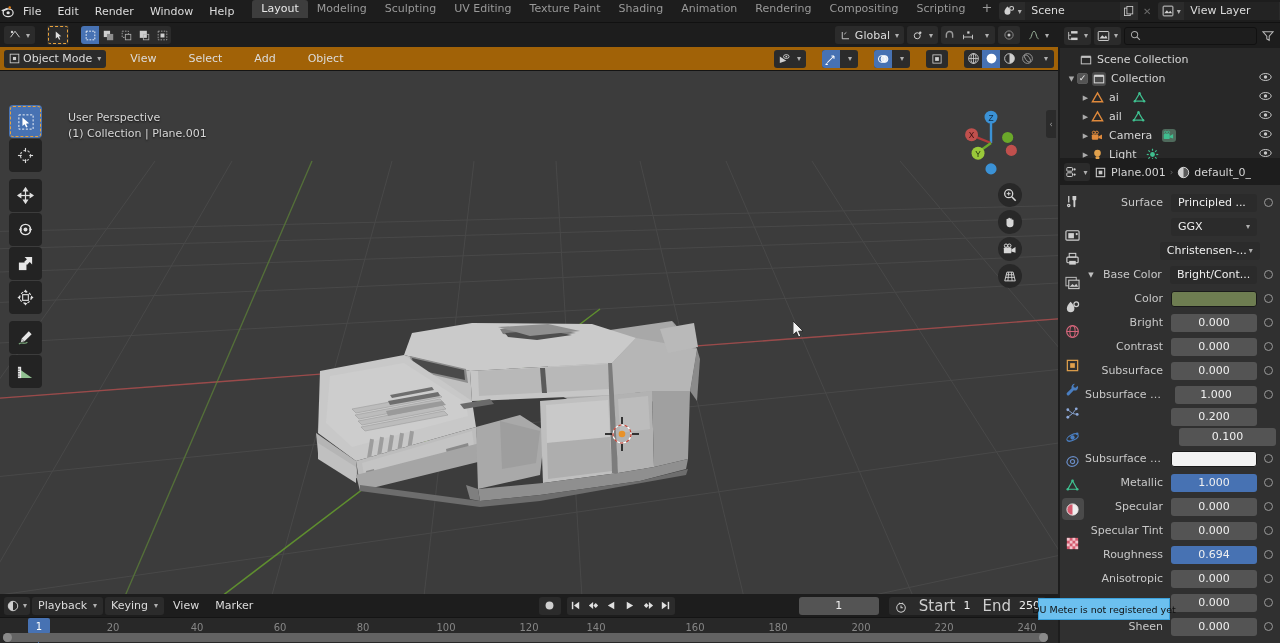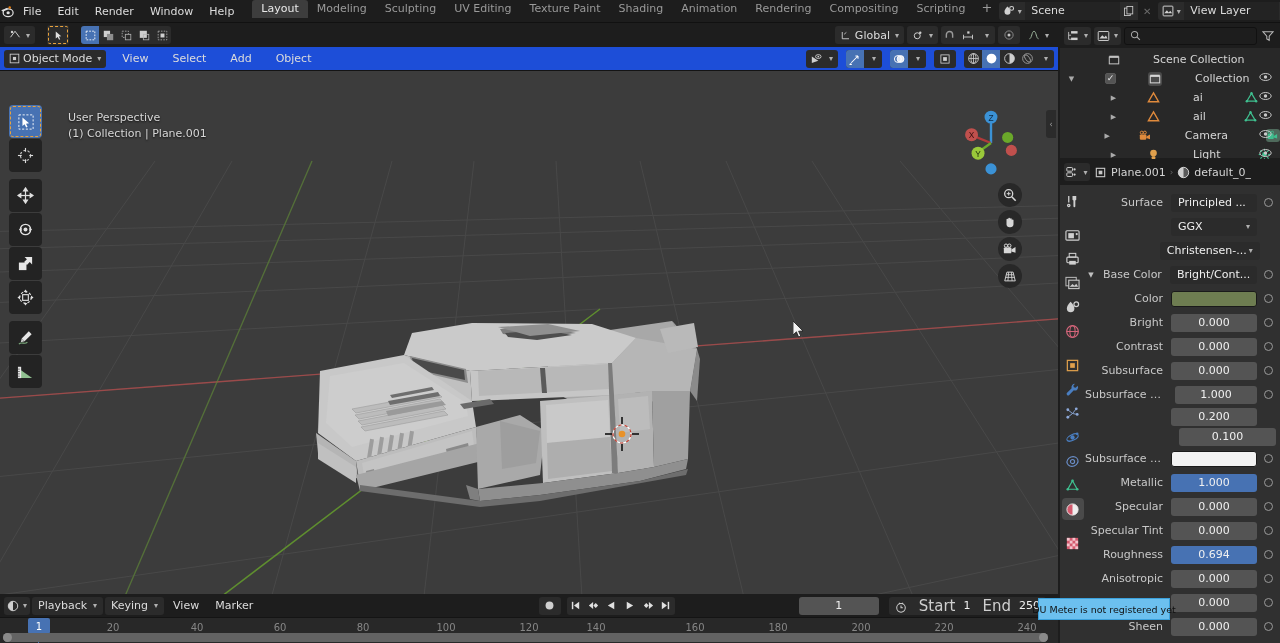--- a/index.html
+++ b/index.html
@@ -51,22 +51,22 @@
   
   .viewport-area {
     position:absolute; left:0; top:23px; width:1058px; height:571px;
     background:#303030;
   }
   .vp-header {
     position:relative; height:24px; background:#1d1d1d;
     display:flex; align-items:center; padding:0 4px; gap:3px;
   }
   .vp-header2 {
-    position:relative; height:24px; background:#1d4ed8;
-    display:flex; align-items:center; padding:0 4px; gap:8px;
+    position:relative; height:24px; background:#a16207;
+    display:flex; align-items:center; padding:0 4px; gap:16px;
     border-bottom:1px solid #141414;
   }
   .hdr-btn {
     height:18px; background:#2b2b2b; border-radius:3px; display:flex;
     align-items:center; padding:0 5px; gap:3px; color:#dcdcdc; font-size:11px;
   }
   .hdr-btn.flat { background:transparent; }
   .hdr-sep { width:6px; }
   .hdr-label { padding:0 8px; height:18px; line-height:18px; color:#dcdcdc; font-size:11px; border-radius:3px; }
   .chev { font-size:8px; color:#b0b0b0; margin-left:2px; }
@@ -163,21 +163,21 @@
     height:18px; background:#2b2b2b; border-radius:3px; display:flex;
     align-items:center; justify-content:center; padding:0 3px; gap:2px;
   }
   .out-search {
     flex:1; height:18px; background:#1d1d1d; border:1px solid #111;
     border-radius:3px; display:flex; align-items:center; padding:0 5px; gap:4px;
   }
   .out-rows { padding-top:2px; }
   .out-row {
     height:19px; display:flex; align-items:center; padding-left:6px;
-    font-size:11px; color:#d5d5d5; position:relative;gap:28px;
+    font-size:11px; color:#d5d5d5; position:relative;
   }
   .out-row .eye { position:absolute; right:8px; top:3px; }
   .tri { font-size:7px; color:#aaa; width:11px; display:inline-block; text-align:center;}
   .cbox { width:11px; height:11px; border:1px solid #5a5a5a; background:#545454; border-radius:2px;
           display:inline-flex; align-items:center; justify-content:center; margin-right:4px;}
   .cbox:after { content:"✓"; font-size:9px; color:#e8e8e8; line-height:1; }
 
   
   .props {
     position:absolute; left:1060px; top:159px; width:220px; height:484px;

